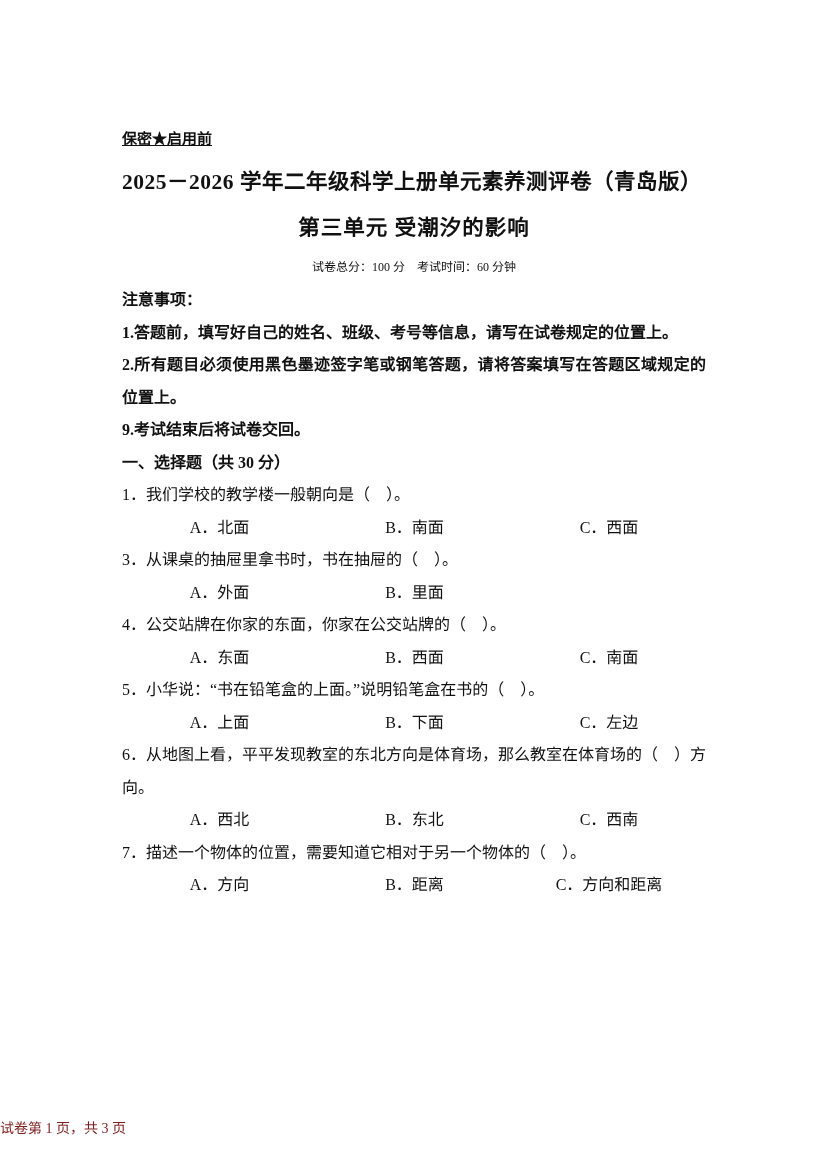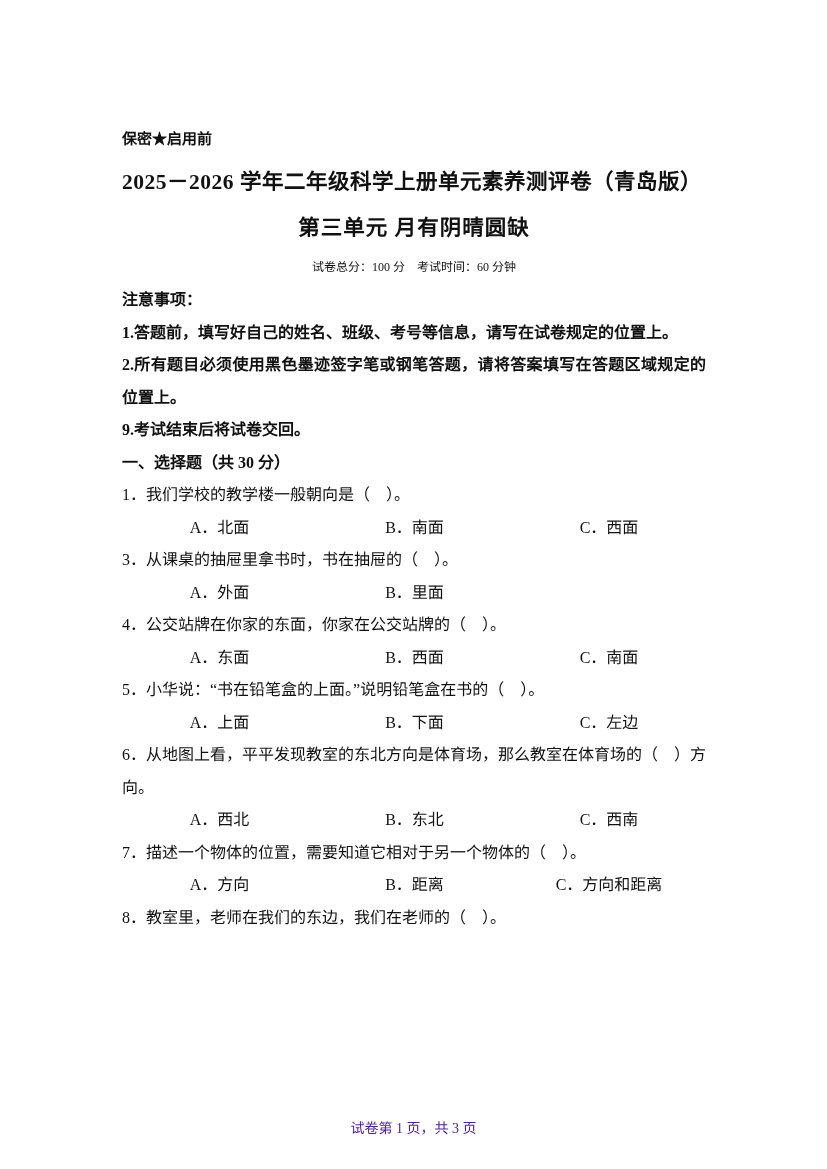--- a/index.html
+++ b/index.html
@@ -21,20 +21,21 @@
     left: 122px;
     top: 0;
     width: 584px;
     padding-top: 130px;
   }
   .security {
     margin: 0;
     font-size: 15px;
     line-height: 19px;
     font-weight: bold;
+    text-decoration: underline;
   }
   .title-main {
     margin: 18px 0 0 0;
     font-size: 21.5px;
     line-height: 30px;
     font-weight: bold;
     text-align: left;
     letter-spacing: 0.5px;
   }
   .title-unit {
@@ -69,34 +70,34 @@
     display: block;
   }
   .footer {
     position: absolute;
     left: 0;
     right: 0;
     bottom: 32px;
     margin: 0;
     font-size: 14px;
     line-height: 17px;
-    text-align: center;
-    color: #4c1d95;
+    text-align: left;
+    color: #7f1d1d;
   }
 </style>
 </head>
 <body>
 
 <div class="page">
   <div class="content">
 
     <p class="security">保密★启用前</p>
 
     <h1 class="title-main">2025－2026 学年二年级科学上册单元素养测评卷（青岛版）</h1>
-    <h2 class="title-unit">第三单元 月有阴晴圆缺</h2>
+    <h2 class="title-unit">第三单元 受潮汐的影响</h2>
     <p class="exam-info">试卷总分：100 分　考试时间：60 分钟</p>
 
     <div class="body-block">
 
       <p class="bold">注意事项：</p>
       <p class="bold just">1.答题前，填写好自己的姓名、班级、考号等信息，请写在试卷规定的位置上。</p>
       <p class="bold just">2.所有题目必须使用黑色墨迹签字笔或钢笔答题，请将答案填写在答题区域规定的位置上。</p>
       <p class="bold">9.考试结束后将试卷交回。</p>
 
       <p class="bold">一、选择题（共 30 分）</p>
@@ -148,21 +149,18 @@
 
       <div class="q">
         <p class="qtext just">7．描述一个物体的位置，需要知道它相对于另一个物体的（　）。</p>
         <div class="opts">
           <span class="opt">A．方向</span>
           <span class="opt">B．距离</span>
           <span class="opt">C．方向和距离</span>
         </div>
       </div>
 
-      <div class="q">
-        <p class="qtext just">8．教室里，老师在我们的东边，我们在老师的（　）。</p>
-      </div>
 
     </div>
   </div>
 
   <p class="footer">试卷第 1 页，共 3 页</p>
 </div>
 
 </body></html>

